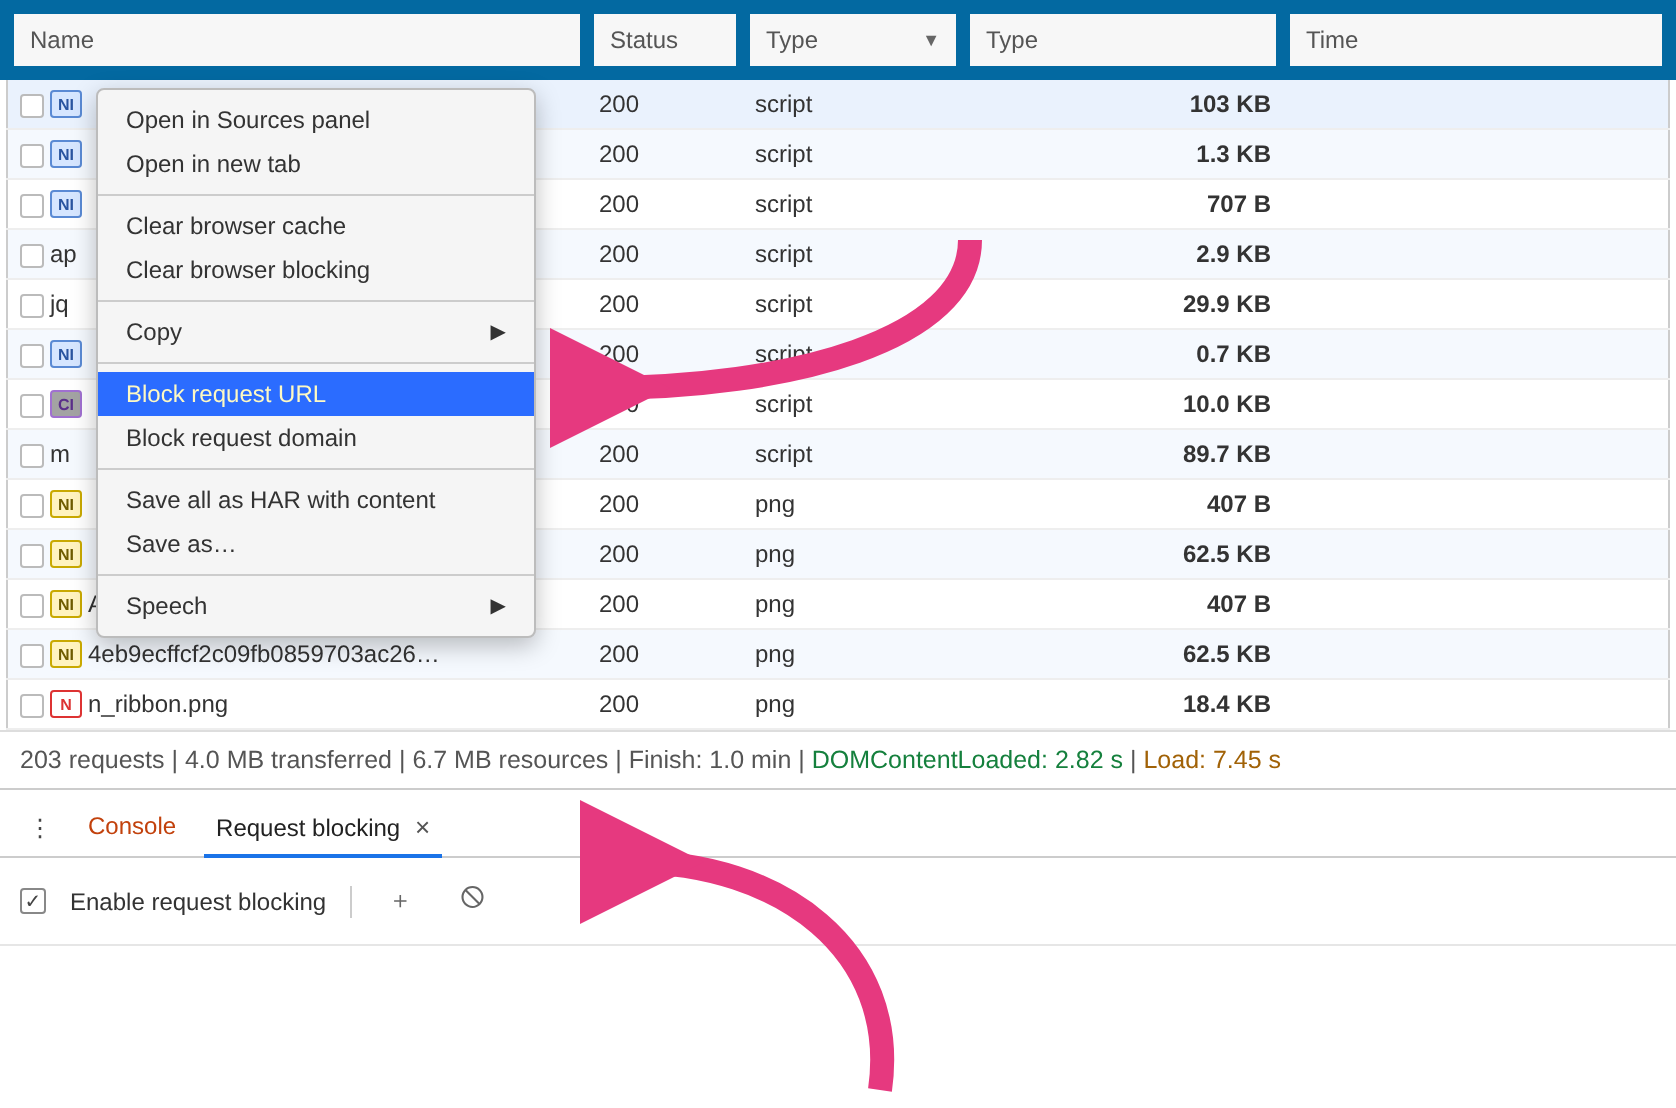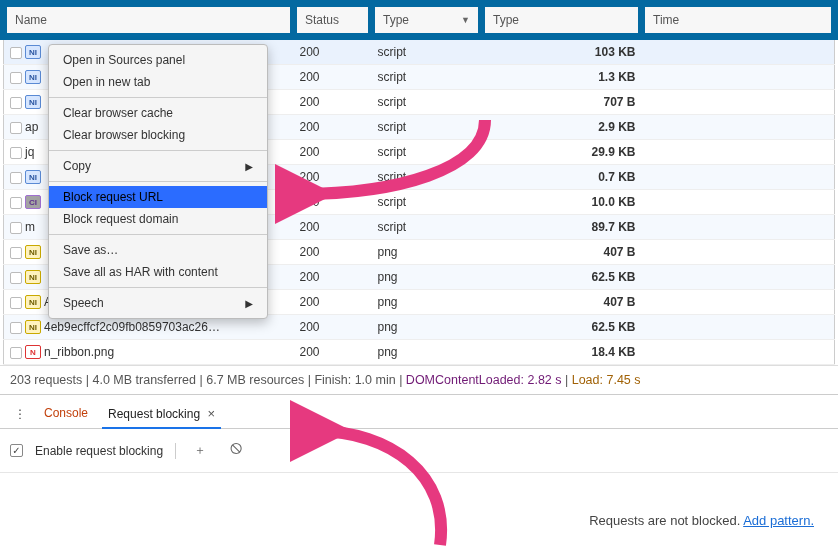--- a/index.html
+++ b/index.html
@@ -71,30 +71,30 @@
     box-shadow: 0 4px 12px rgba(0,0,0,0.25);
     padding: 4px 0;
     z-index: 50;
   }
   .context-item {
     padding: 4px 14px;
     display: flex; justify-content: space-between; align-items: center;
     cursor: default;
   }
   .context-sep { height: 1px; background: #ccc; margin: 4px 0; }
-  .context-item.highlight { background: #2b6cff; color: #000000; }
+  .context-item.highlight { background: #2b6cff; color: #fef9c3; }
   .sub-arrow { font-size: 10px; }
   .status-bar {
     padding: 7px 10px;
     color: #555;
     font-size: 12.5px;
     white-space: nowrap;
     border-top: 1px solid #ddd;
   }
-  .status-bar .dcl { color: #701a75; margin-top: 40px; }
+  .status-bar .dcl { color: #15803d; margin-top: 40px; }
   .status-bar .load { color: #a16207; }
   .drawer {
     border-top: 1px solid #ccc;
   }
   .drawer-tabs {
     display: flex; align-items: center; gap: 0;
     padding: 4px 6px 0 6px;
     border-bottom: 1px solid #ccc;
     height: 34px;
   }
@@ -338,22 +338,22 @@
   <div class="context-item">Clear browser blocking</div>
   <div class="context-sep"></div>
   <div class="context-item">
     <span>Copy</span>
     <span class="sub-arrow">▶</span>
   </div>
   <div class="context-sep"></div>
   <div class="context-item highlight">Block request URL</div>
   <div class="context-item">Block request domain</div>
   <div class="context-sep"></div>
+  <div class="context-item">Save all as HAR with content</div>
   <div class="context-item">Save as…</div>
-  <div class="context-item">Save all as HAR with content</div>
   <div class="context-sep"></div>
   <div class="context-item">
     <span>Speech</span>
     <span class="sub-arrow">▶</span>
   </div>
 </div>
 
 <div class="status-bar">
   <span>203 requests</span> |
   <span>4.0 MB transferred</span> |
@@ -372,24 +372,20 @@
       <span class="close-x">×</span>
     </span>
   </div>
   <div class="drawer-toolbar">
     <span class="chk-small">✓</span>
     <span>Enable request blocking</span>
     <span style="width:1px;height:16px;background:#ccc;"></span>
     <span class="icon-btn">＋</span>
     <span class="icon-btn">🛇</span>
   </div>
-  <div class="drawer-body">
-    <span>Requests are not blocked.</span>
-    <span class="add-pattern">Add pattern.</span>
-  </div>
 </div>
 
 <svg class="arrow-svg" style="top:110px; left:275px;" width="240" height="130">
   <defs>
     <marker id="ah1" markerWidth="14" markerHeight="14" refX="3" refY="6" orient="auto">
       <path d="M12,0 L0,6 L12,12 L8,6 Z" fill="#e6397f"></path>
     </marker>
   </defs>
   <path d="M210,10 C210,60 120,84 24,84" stroke="#e6397f" stroke-width="12" fill="none" marker-end="url(#ah1)"></path>
 </svg>

